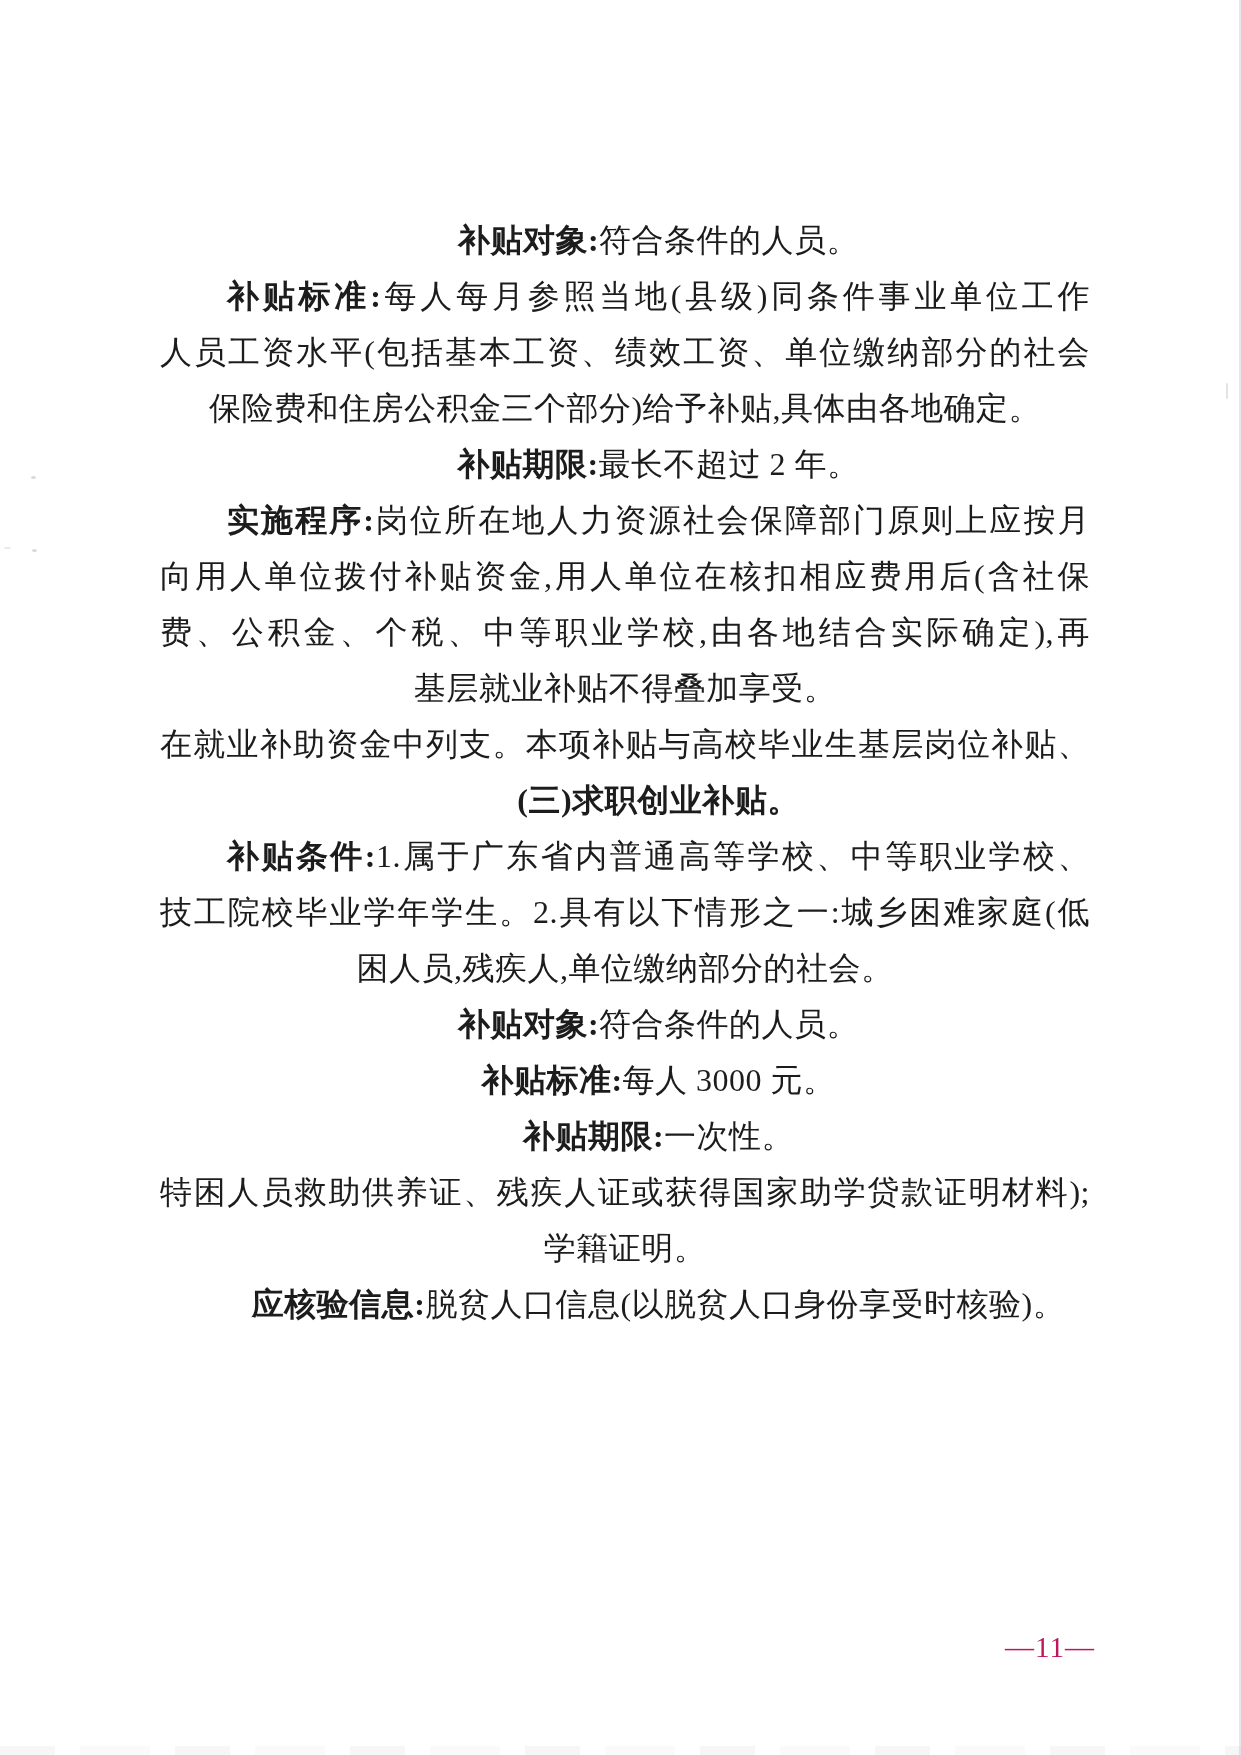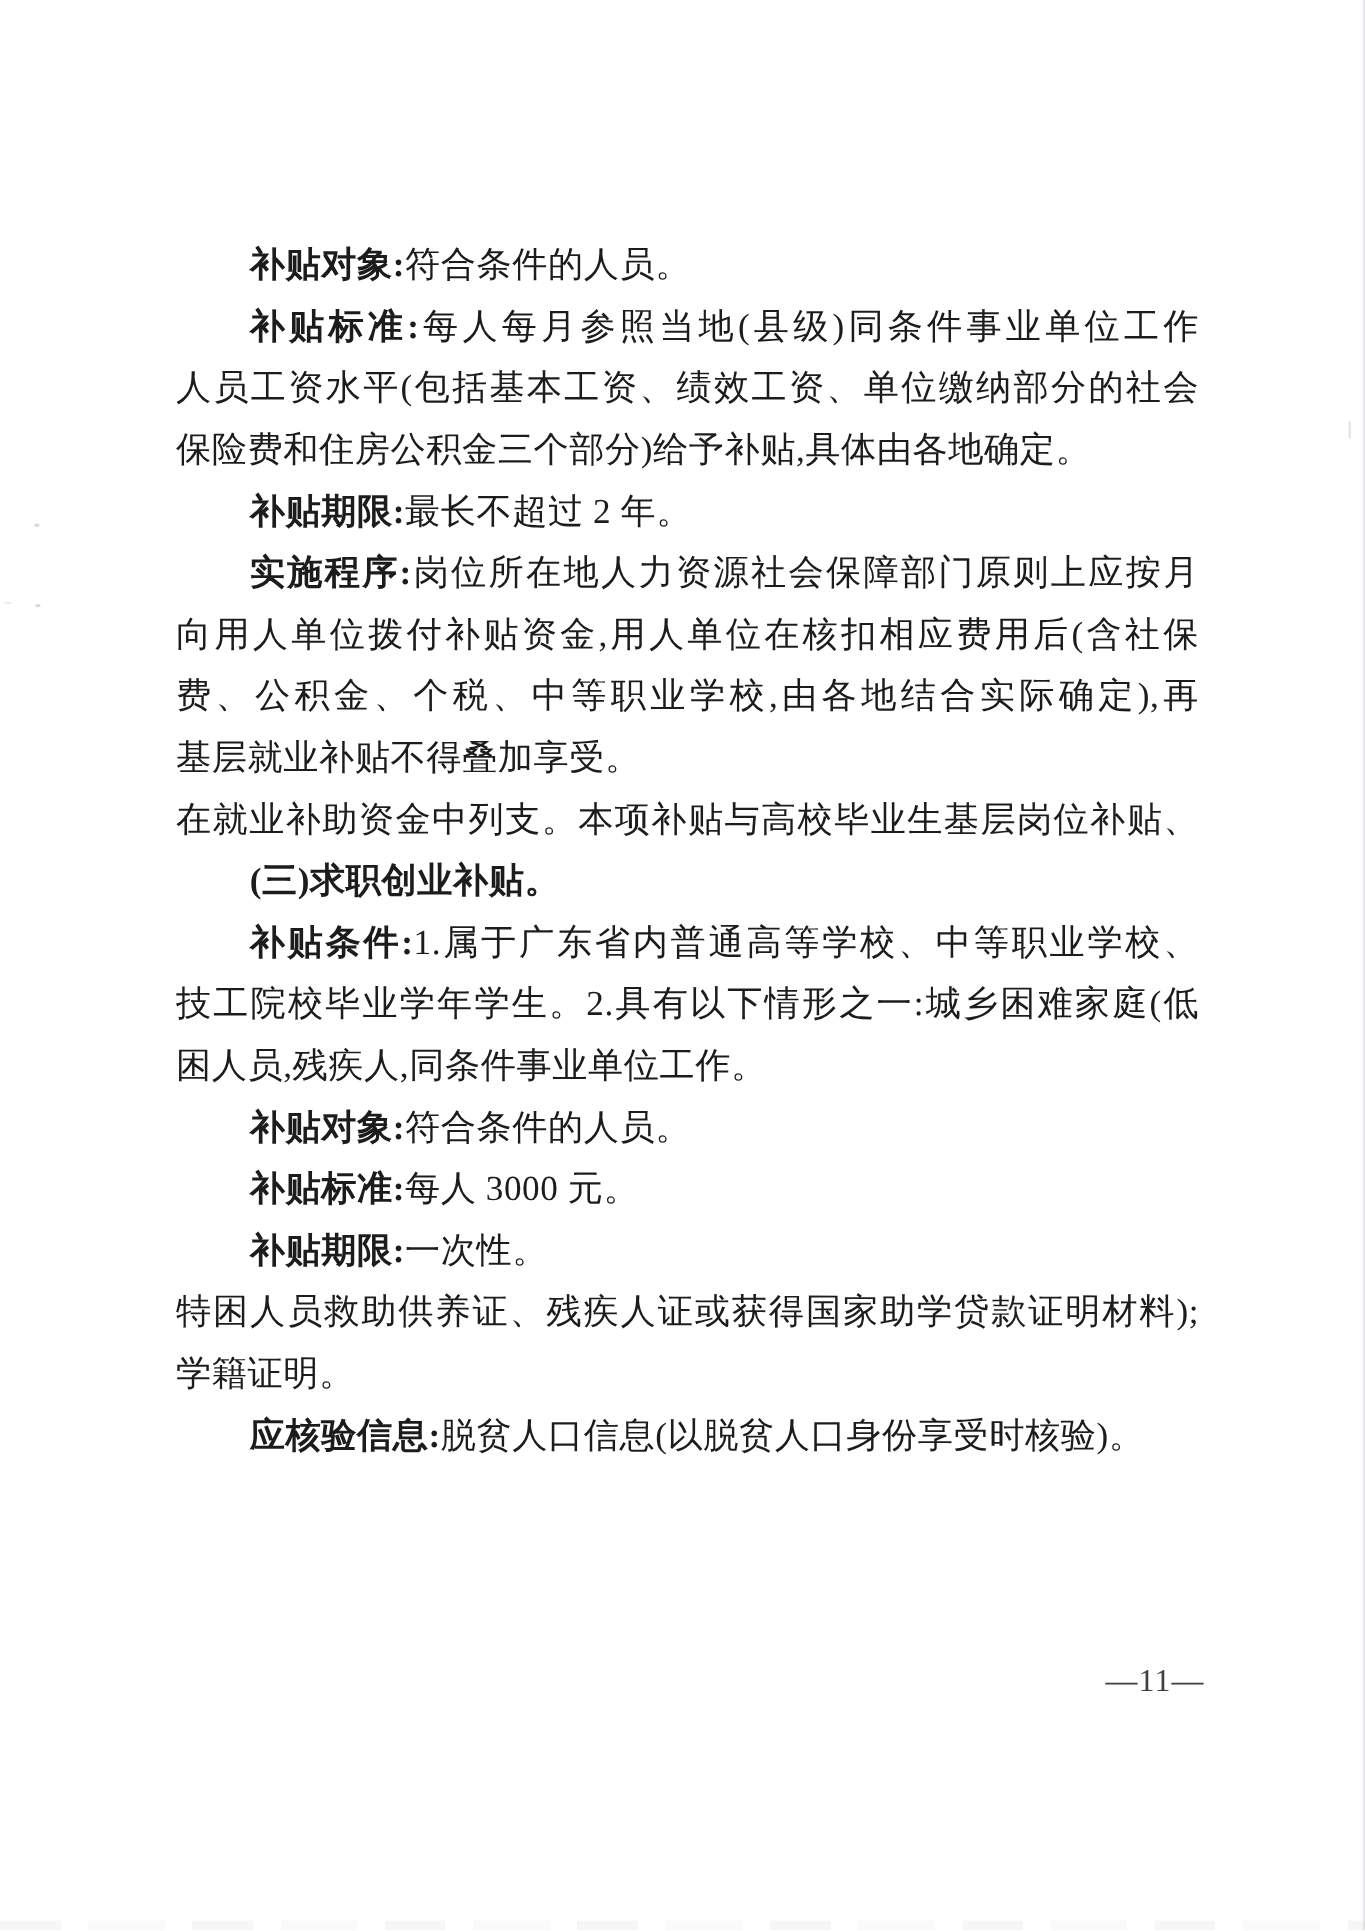--- a/index.html
+++ b/index.html
@@ -22,43 +22,43 @@
     position: absolute;
     left: 160px;
     top: 212px;
     width: 930px;
   }
   .line {
     height: 56px;
     line-height: 56px;
     font-size: 32px;
     overflow: hidden;
-    text-align: left;
+    text-align: center;
     letter-spacing: 0.5px;
     white-space: normal;
   }
   .line.just {
     text-align: justify;
     text-align-last: justify;
   }
   .line.indent {
     padding-left: 67px;
   }
   .label {
     font-weight: 700;
   }
   
   .page-number {
     position: absolute;
-    top: 1510px;
+    top: 1629px;
     right: 146px;
     font-size: 29px;
     line-height: 36px;
     letter-spacing: 1px;
-    color: #404040;
+    color: #be185d;
     margin-left: 20px;
   }
   
   .scan-speck {
     position: absolute;
     background: #b9b9bd;
     border-radius: 50%;
     opacity: 0.55;
   }
   .speck-1 { left: 31px;  top: 476px;  width: 5px; height: 3px; }
@@ -102,21 +102,21 @@
       <div class="line"><span class="label"></span><span>保险费和住房公积金三个部分)给予补贴,具体由各地确定。</span></div>
       <div class="line indent"><span class="label">补贴期限:</span><span>最长不超过 2 年。</span></div>
       <div class="line indent just"><span class="label">实施程序:</span><span>岗位所在地人力资源社会保障部门原则上应按月</span></div>
       <div class="line just"><span class="label"></span><span>向用人单位拨付补贴资金,用人单位在核扣相应费用后(含社保</span></div>
       <div class="line just"><span class="label"></span><span>费、公积金、个税、中等职业学校,由各地结合实际确定),再</span></div>
       <div class="line"><span class="label"></span><span>基层就业补贴不得叠加享受。</span></div>
       <div class="line just"><span class="label"></span><span>在就业补助资金中列支。本项补贴与高校毕业生基层岗位补贴、</span></div>
       <div class="line indent"><span class="label">(三)求职创业补贴。</span><span></span></div>
       <div class="line indent just"><span class="label">补贴条件:</span><span>1.属于广东省内普通高等学校、中等职业学校、</span></div>
       <div class="line just"><span class="label"></span><span>技工院校毕业学年学生。2.具有以下情形之一:城乡困难家庭(低</span></div>
-      <div class="line"><span class="label"></span><span>困人员,残疾人,同条件事业单位工作。</span></div>
+      <div class="line"><span class="label"></span><span>困人员,残疾人,单位缴纳部分的社会。</span></div>
       <div class="line indent"><span class="label">补贴对象:</span><span>符合条件的人员。</span></div>
       <div class="line indent"><span class="label">补贴标准:</span><span>每人 3000 元。</span></div>
       <div class="line indent"><span class="label">补贴期限:</span><span>一次性。</span></div>
       <div class="line just"><span class="label"></span><span>特困人员救助供养证、残疾人证或获得国家助学贷款证明材料);</span></div>
       <div class="line"><span class="label"></span><span>学籍证明。</span></div>
       <div class="line indent"><span class="label">应核验信息:</span><span>脱贫人口信息(以脱贫人口身份享受时核验)。</span></div>
     </main>
 
   <div class="page-number">—11—</div>
 

